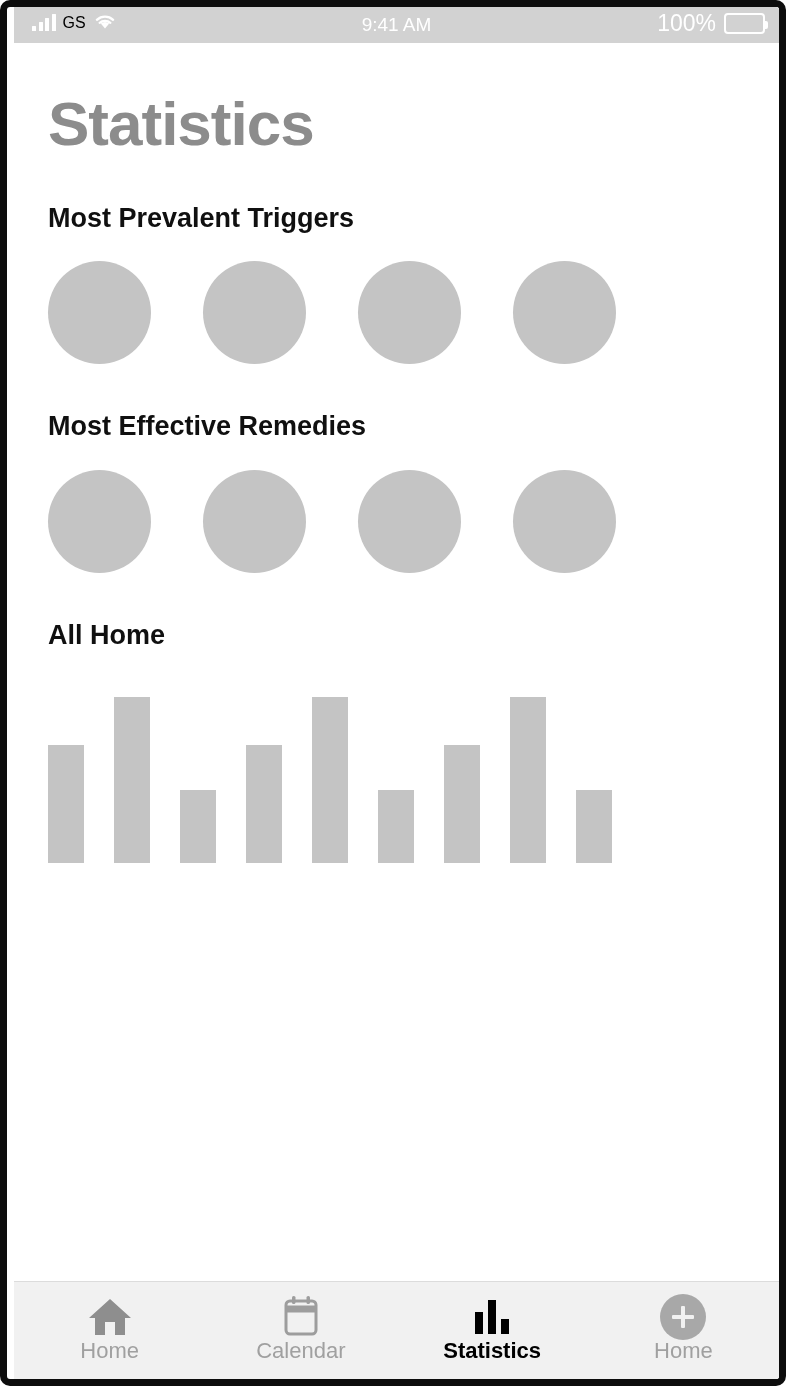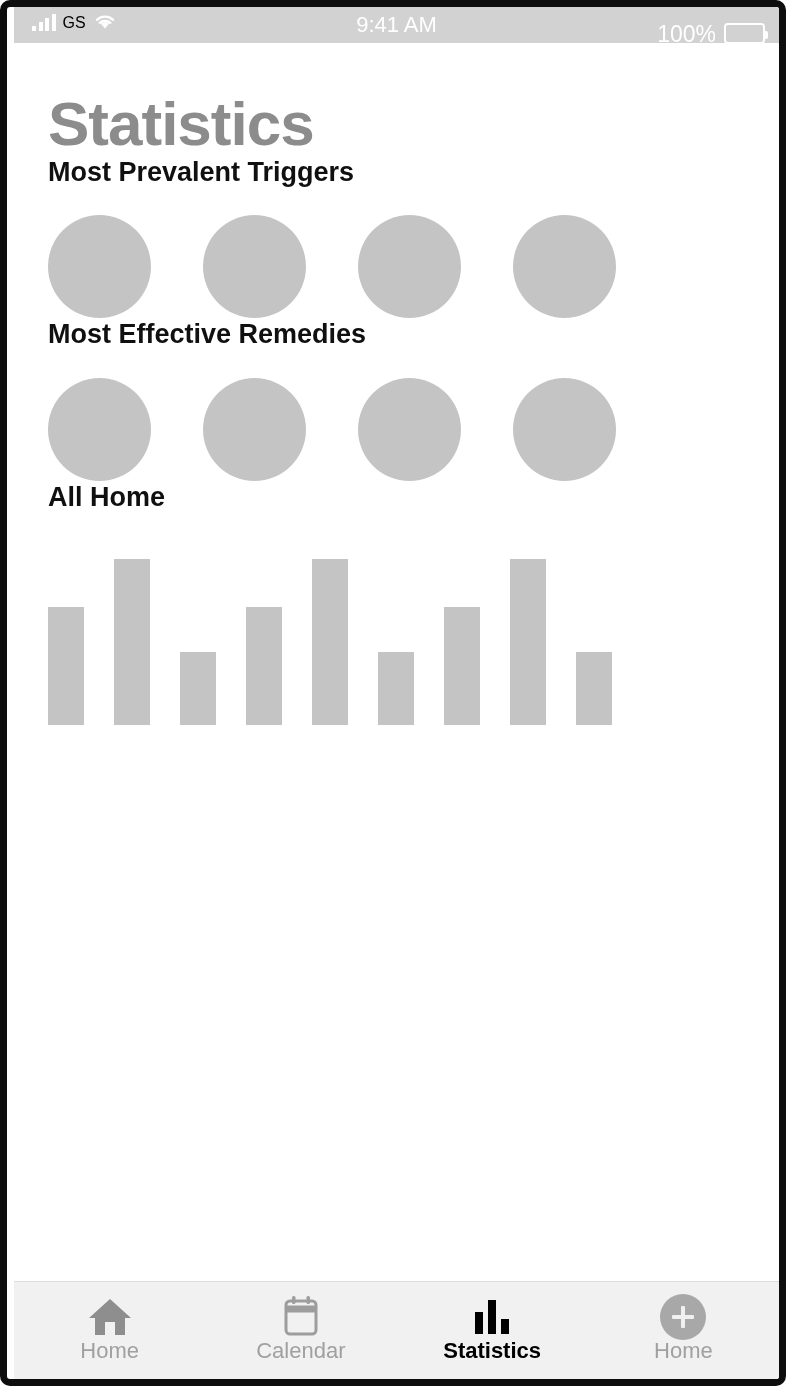--- a/index.html
+++ b/index.html
@@ -70,29 +70,30 @@
   .signal-bars i:nth-child(2) { height: 9px; }
   .signal-bars i:nth-child(3) { height: 13px; }
   .signal-bars i:nth-child(4) { height: 17px; }
   .wifi-icon { display: block; }
   .status-time {
     position: absolute;
     left: 0;
     right: 0;
     text-align: center;
     color: #ffffff;
-    font-size: 22px;
+    font-size: 19px;
     line-height: 36px;
   }
   .status-right {
     position: absolute;
     right: 14px;
-    top: 16px;
+    top: 0;
     height: 32px;
     display: flex;
+    align-items: center;
     gap: 8px;
   }
   .battery-pct {
     color: #ffffff;
     font-size: 23px;
     line-height: 1;
   }
   .battery {
     position: relative;
     width: 41px;
@@ -126,20 +127,21 @@
   }
   .page-title {
     font-size: 62px;
     font-weight: bold;
     color: #8c8c8c;
     letter-spacing: -1px;
     margin: 48px 0 0 0;
     line-height: 1.05;
   }
   .section {
+    margin-top: 46px;
   }
   .section.first { }
   .section-title {
     font-size: 27px;
     color: #101010;
     line-height: 1.2;
     margin: 0;
   }
   .circle-row {
     display: flex;

